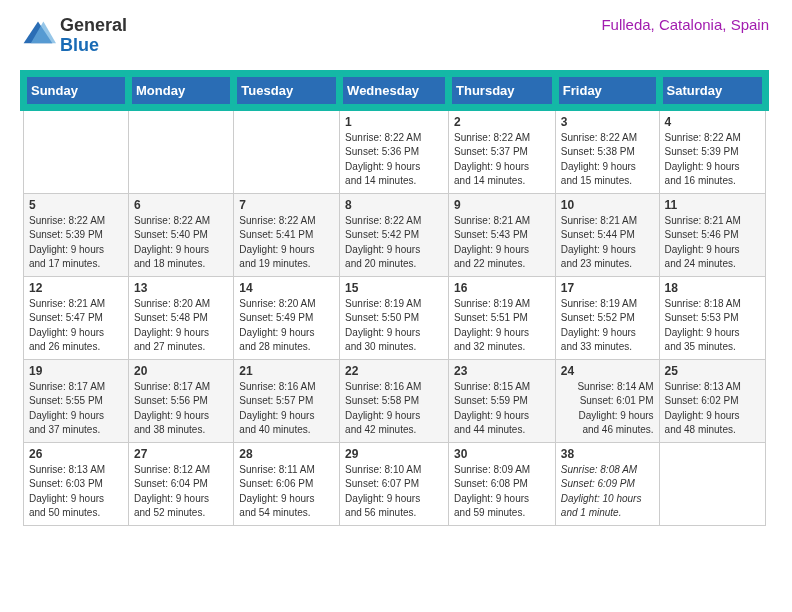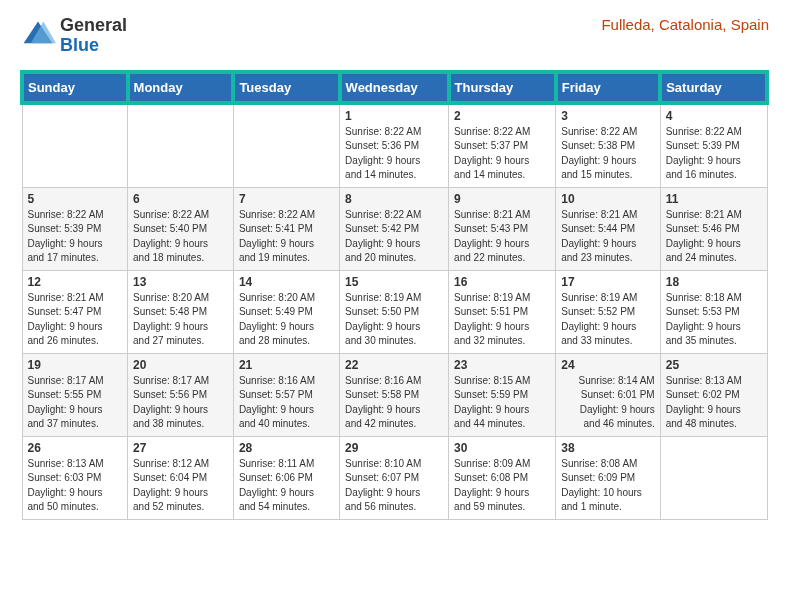--- a/index.html
+++ b/index.html
@@ -43,35 +43,35 @@
       text-align: right;
     }
     .month-title {
       font-size: 36px;
       font-weight: bold;
       color: #222;
       line-height: 1.1;
     }
     .location {
       font-size: 15px;
-      color: #c2410c;
+      color: #a21caf;
     }
     .calendar {
       width: 100%;
       border-collapse: collapse;
       border: 1px solid #ccc;
     }
     .calendar th {
       background: #2a6db5;
       color: #fff;
       font-size: 13px;
       font-weight: bold;
       padding: 6px 4px;
       text-align: left;
-      border: 4px solid #14b8a6;
+      border: 7px solid #14b8a6;
     }
     .calendar td {
       vertical-align: top;
       border: 1px solid #ccc;
       padding: 4px 5px;
       width: 113px;
       min-height: 80px;
       font-size: 10.5px;
       color: #333;
       background: #fff;
@@ -344,21 +344,21 @@
           </td>
           <td>
             <span class="day-num">30</span>
             <div class="day-info" style="white-space: pre-line;">Sunrise: 8:09 AM
 Sunset: 6:08 PM
 Daylight: 9 hours
 and 59 minutes.</div>
           </td>
           <td>
             <span class="day-num">38</span>
-            <div class="day-info" style="white-space: pre-line;">Sunrise: 8:08 AM
+            <div class="day-info" style="white-space: pre-line; font-style: italic;">Sunrise: 8:08 AM
 Sunset: 6:09 PM
 Daylight: 10 hours
 and 1 minute.</div>
           </td>
           <td class="empty-cell"></td>
         </tr>
       </tbody>
   </table>
 </div>
 

